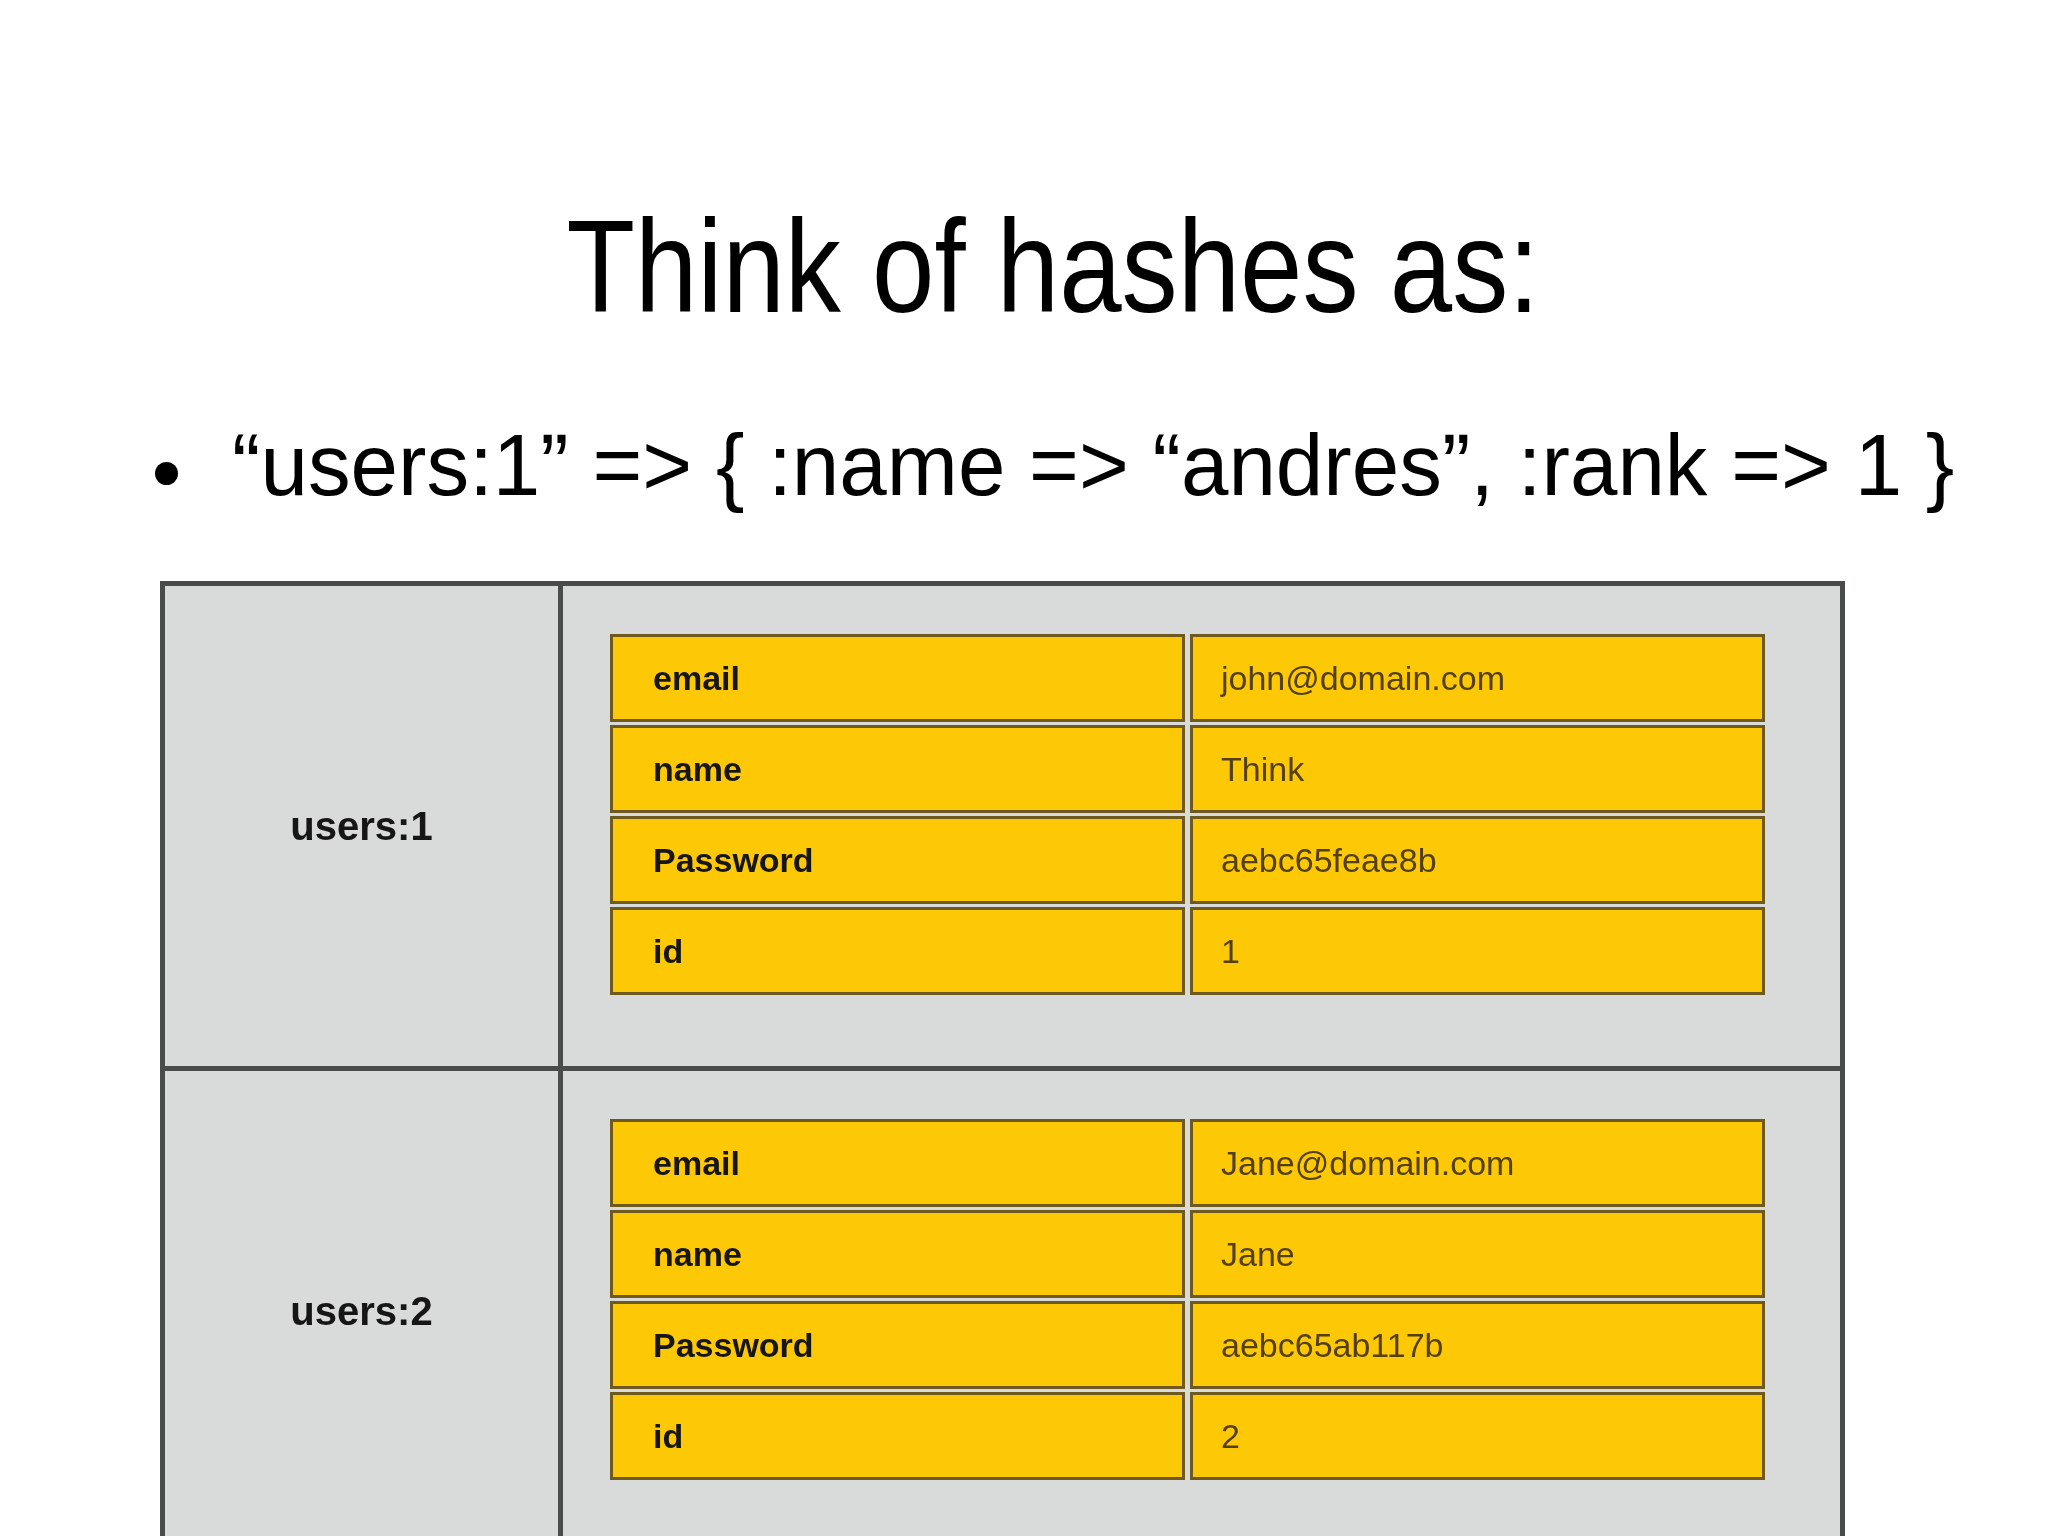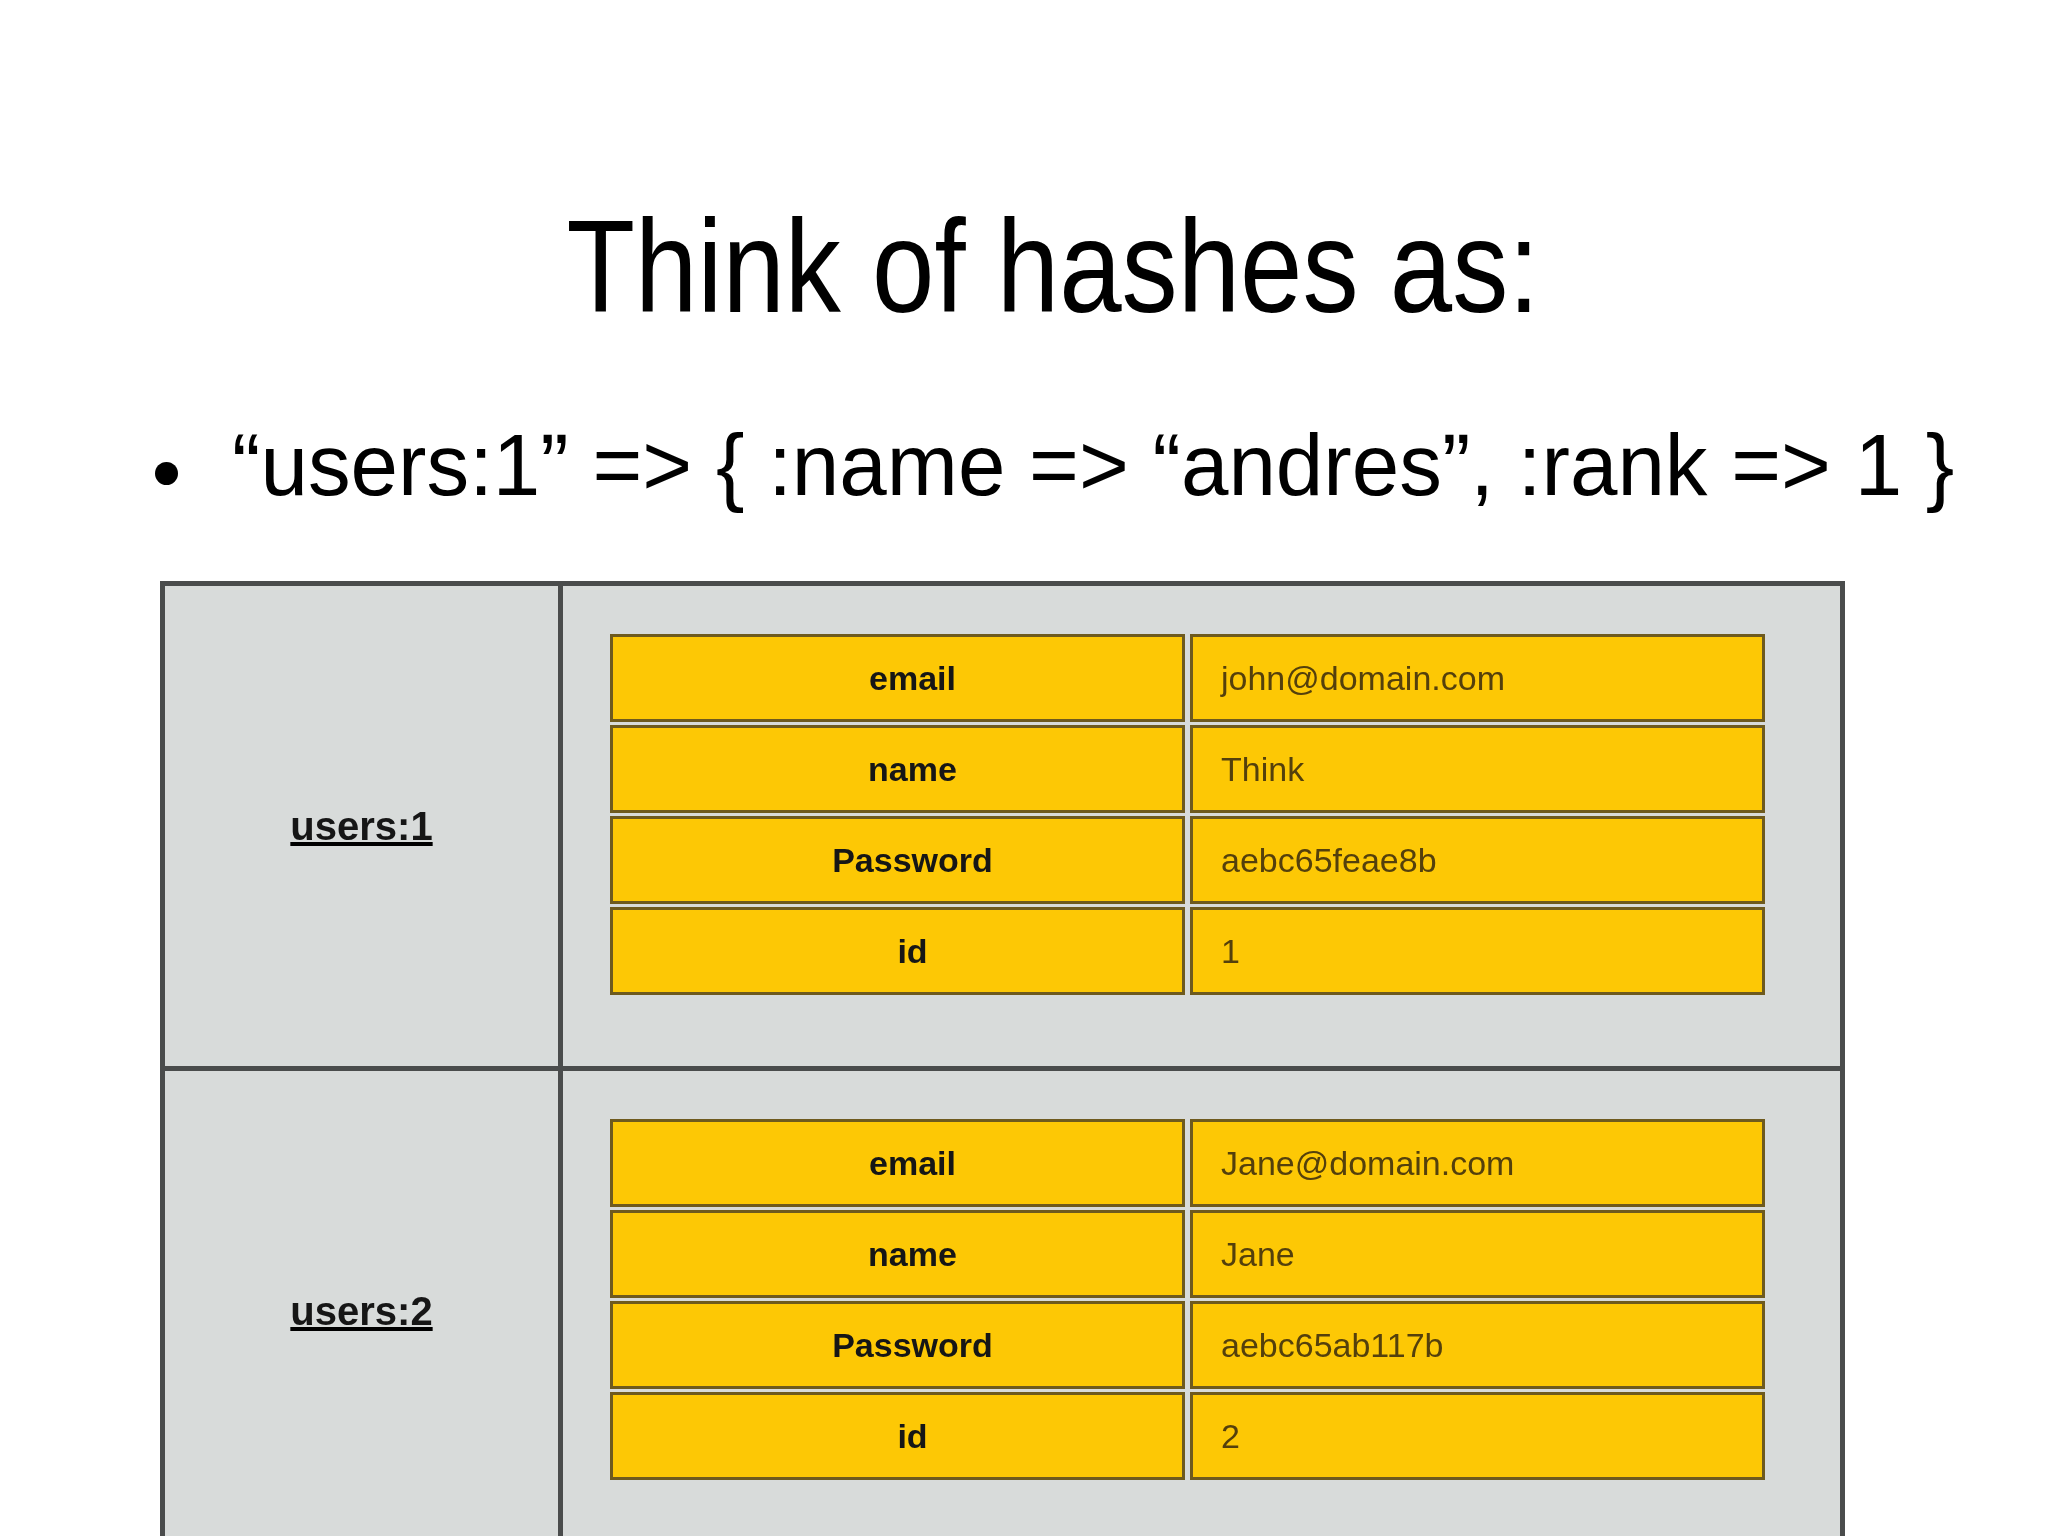--- a/index.html
+++ b/index.html
@@ -56,21 +56,21 @@
     background:var(--container_bg,#d8dbda);
     border:5px solid var(--container_border,#4a4c4c);
     display:flex;flex-direction:column;
   }
   .hash-row{flex:1;display:flex;min-height:0;}
   .hash-row + .hash-row{border-top:5px solid var(--container_border,#4a4c4c);}
   .key-box{
     width:398px;flex:0 0 auto;
     box-sizing:border-box;
     border-right:5px solid var(--container_border,#4a4c4c);
-    display:flex;align-items:center;justify-content:center;text-decoration:underline;
+    display:flex;align-items:center;justify-content:center;
   }
   .key-label{
     font-weight:bold;
     font-size:40px;
     color:var(--key_text,#161616);
   }
   .content-box{flex:1;position:relative;}
   table.hash{
     position:absolute;left:42px;top:45px;
     width:1165px;
@@ -82,21 +82,21 @@
     height:88px;
     box-sizing:border-box;
     border:3px solid var(--cell_border,#6e5a1e);
     background:var(--cell_bg,#fdc805);
     padding:0 10px 0 40px;
     vertical-align:middle;
     font-size:34px;
     width:50%;
     overflow:hidden;
   }
-  table.hash td.k{font-weight:bold;color:var(--key_text,#161616);text-align:center;}
+  table.hash td.k{font-weight:bold;color:var(--key_text,#161616);}
   table.hash td.v{color:var(--value_text,#54400c);padding-left:28px;}
 </style>
 </head>
 <body>
 
 <div class="canvas">
 
   <h1 class="title">Think of hashes as:</h1>
 
   <div class="bullet-row">

